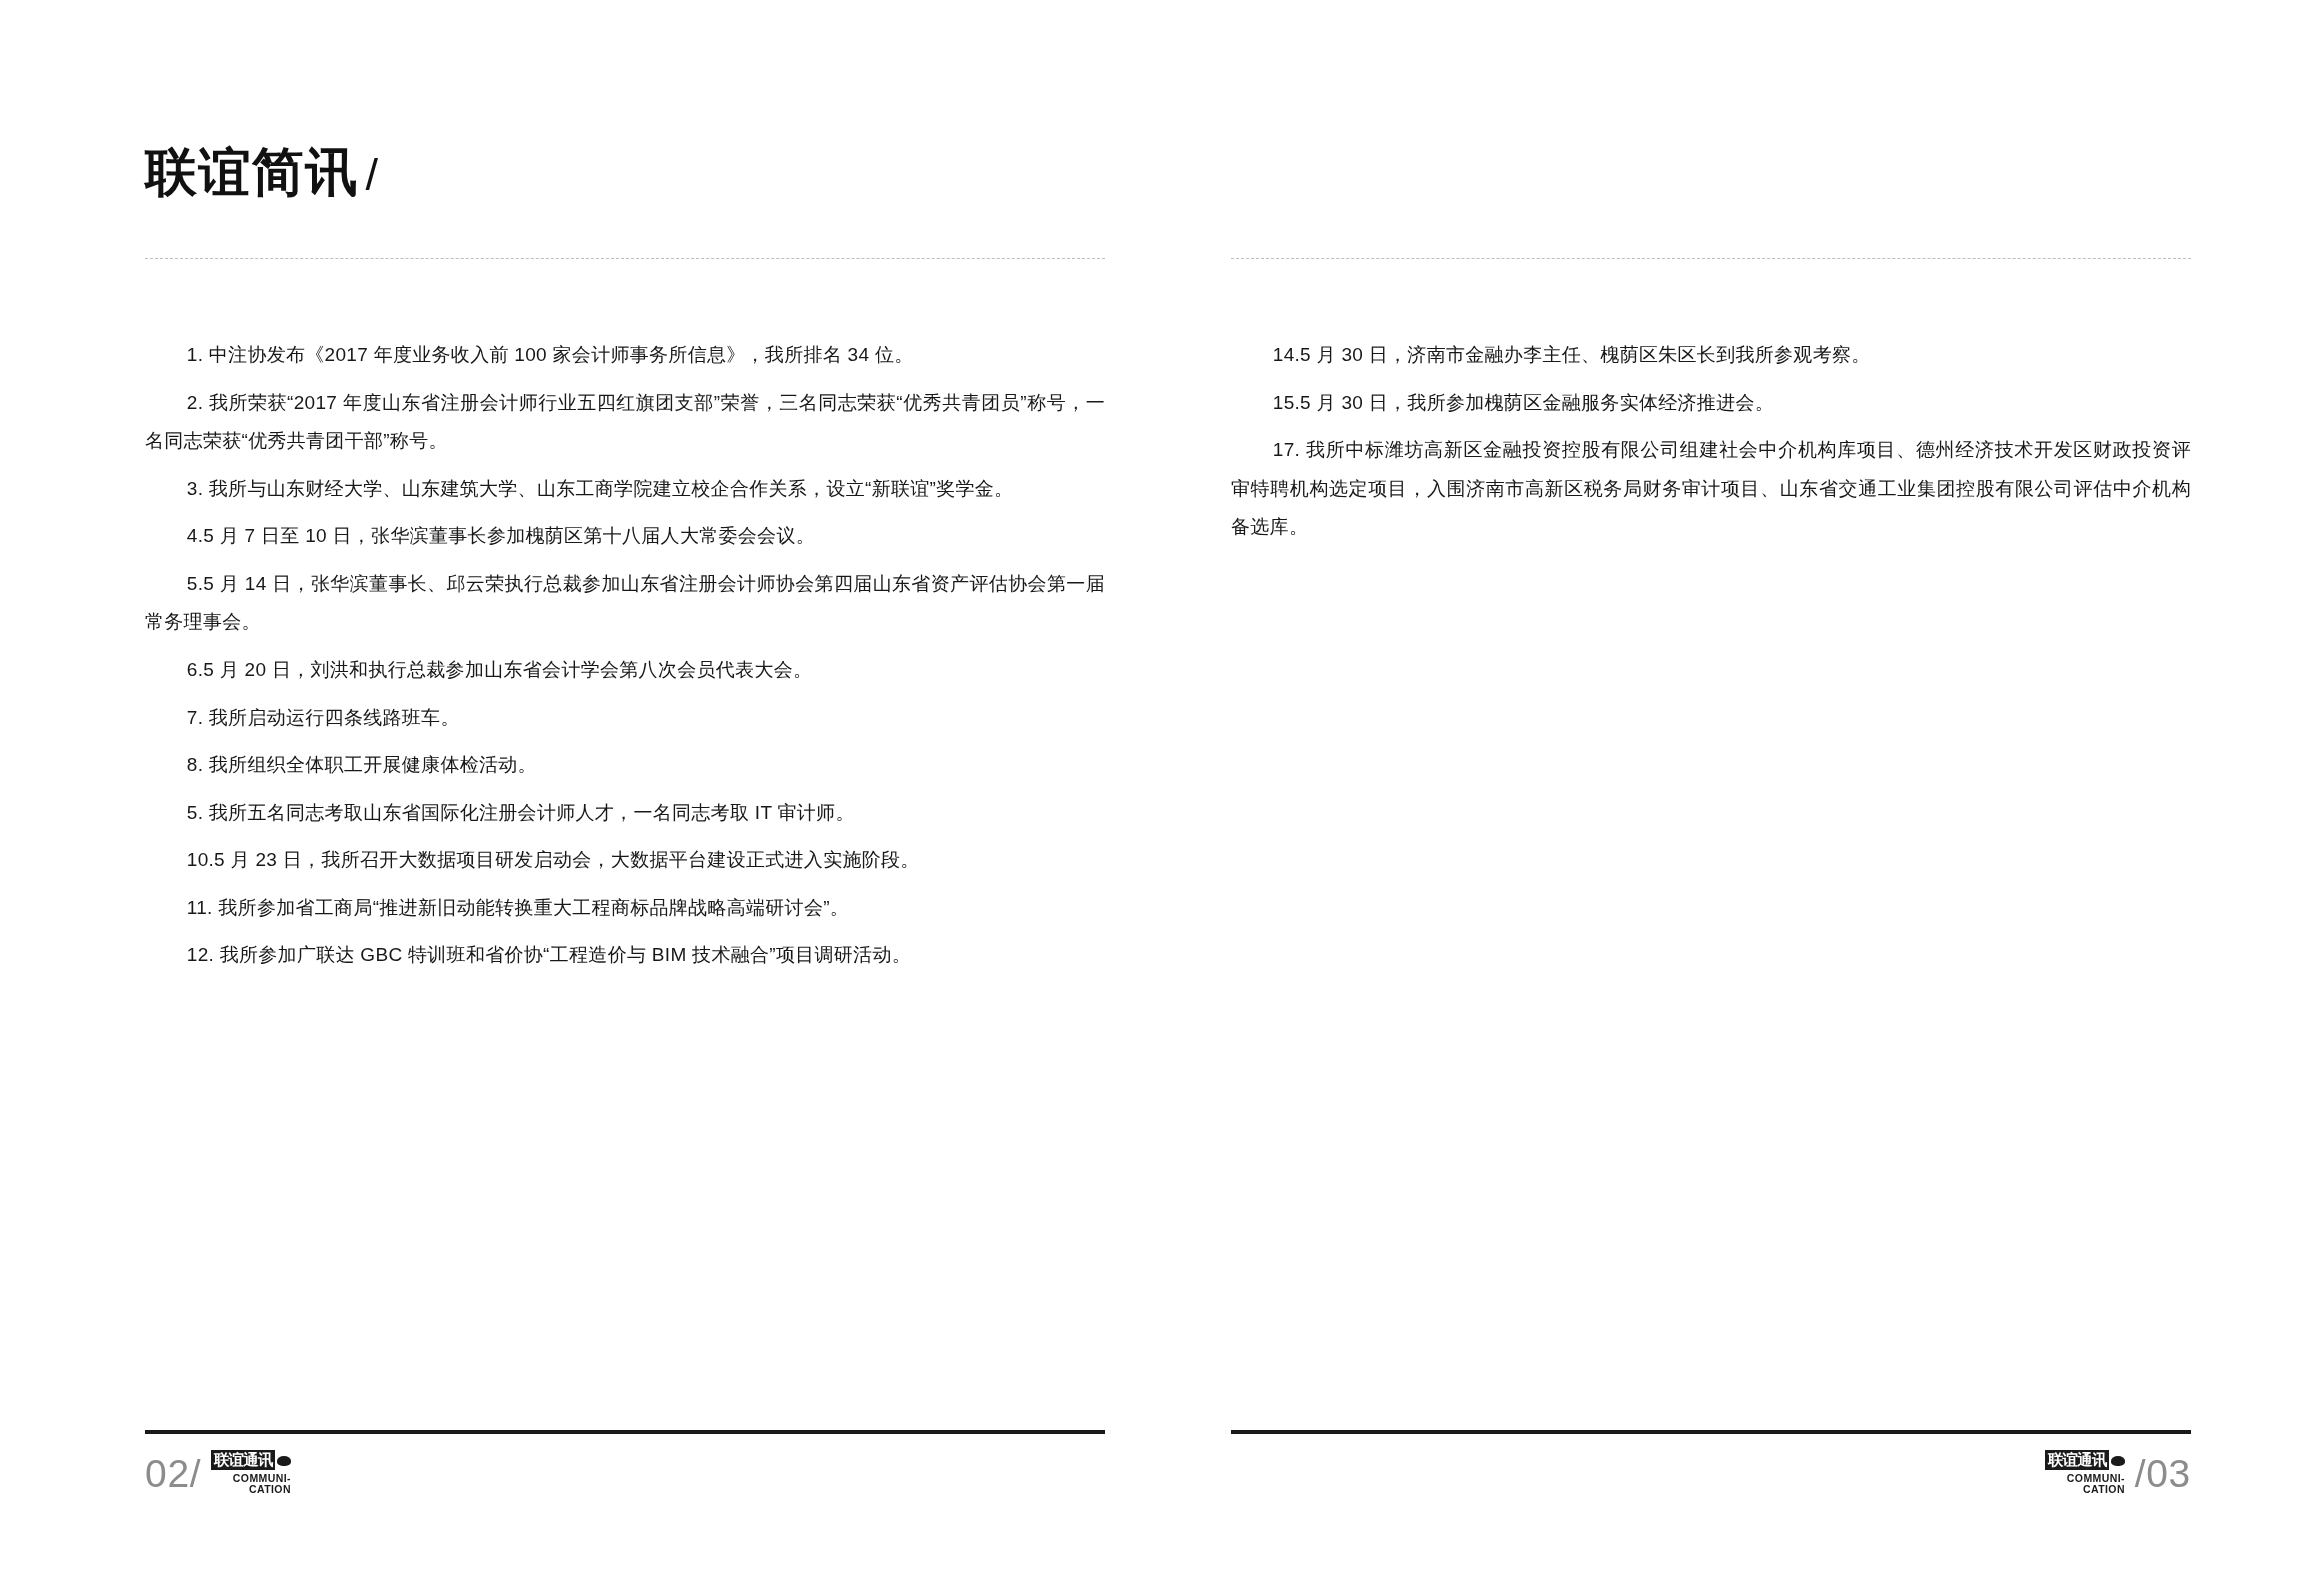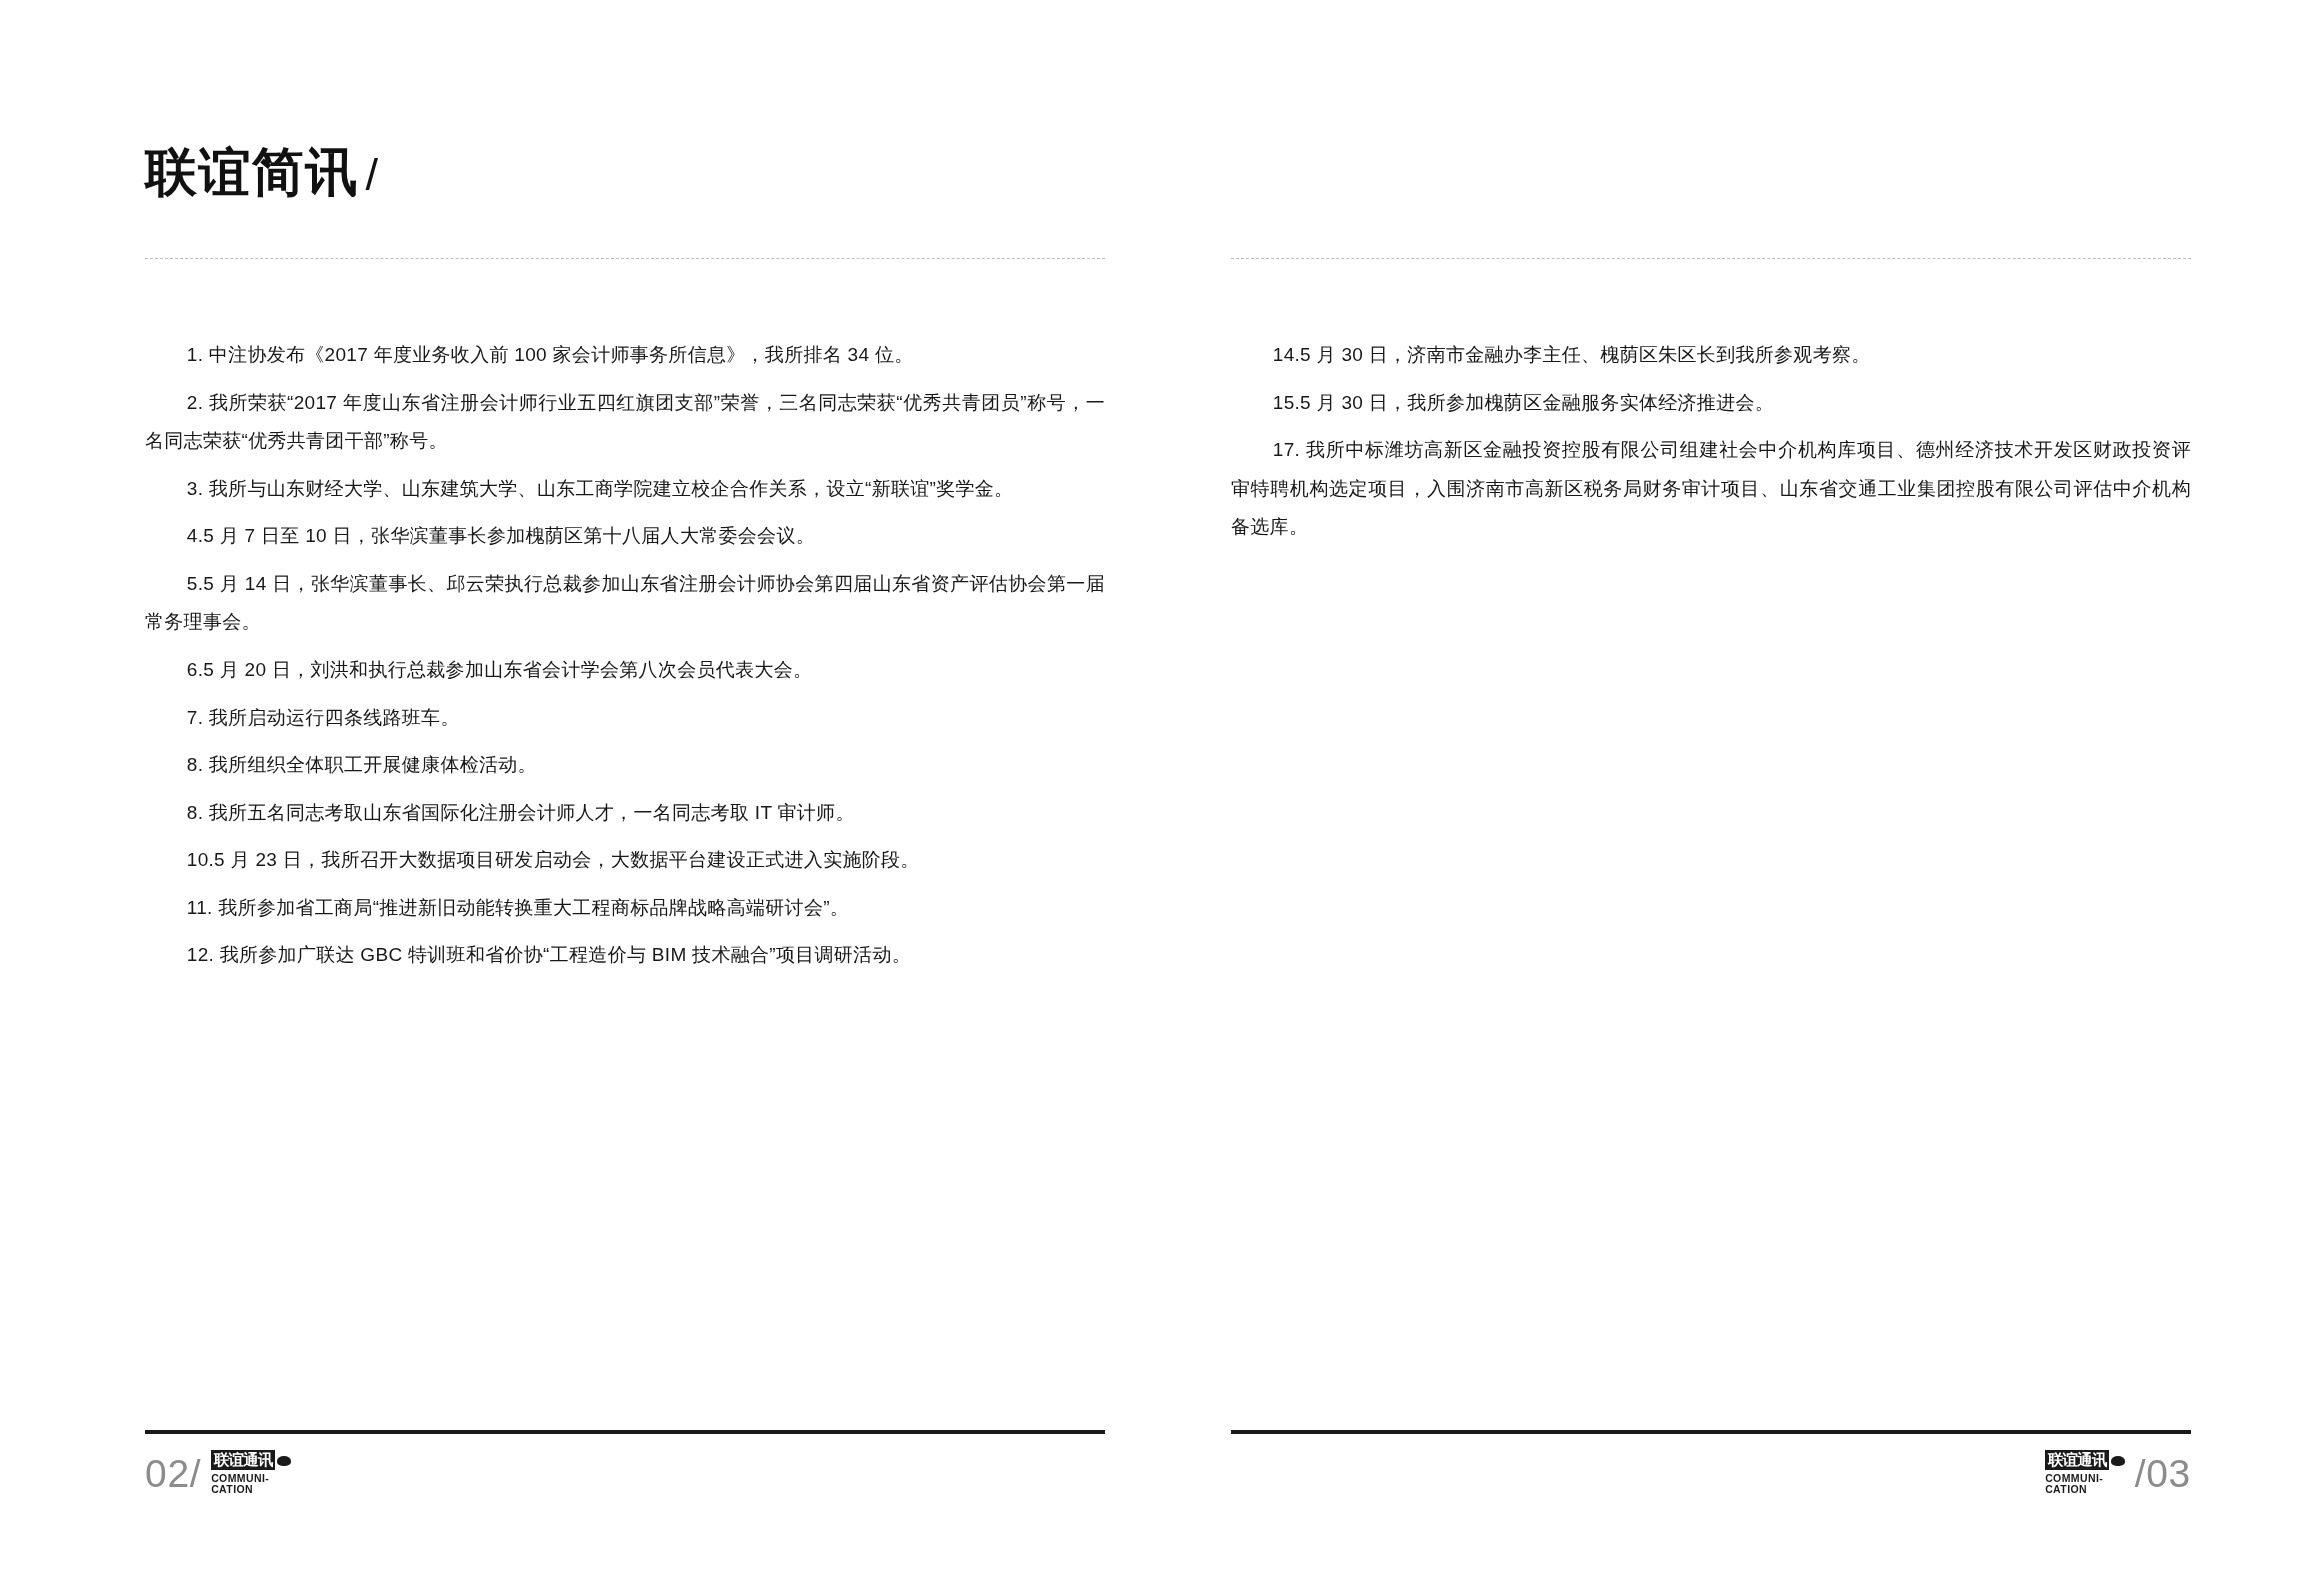--- a/index.html
+++ b/index.html
@@ -144,20 +144,21 @@
     position: relative;
     top: -1.4px;
   }
   .logo-en {
     font-size: 10.5px;
     font-weight: 700;
     letter-spacing: 0.4px;
     color: #1a1a1a;
     line-height: 1.12;
     margin-top: 2.1px;
+    text-align: right;
   }
 </style>
 </head>
 <body>
 
 <div class="spread">
 
   <div class="page">
     <div class="page-inner-left">
 
@@ -169,21 +170,21 @@
 
       <div class="body-block">
         <p class="para">1. 中注协发布《2017 年度业务收入前 100 家会计师事务所信息》，我所排名 34 位。</p>
         <p class="para">2. 我所荣获“2017 年度山东省注册会计师行业五四红旗团支部”荣誉，三名同志荣获“优秀共青团员”称号，一名同志荣获“优秀共青团干部”称号。</p>
         <p class="para">3. 我所与山东财经大学、山东建筑大学、山东工商学院建立校企合作关系，设立“新联谊”奖学金。</p>
         <p class="para">4.5 月 7 日至 10 日，张华滨董事长参加槐荫区第十八届人大常委会会议。</p>
         <p class="para">5.5 月 14 日，张华滨董事长、邱云荣执行总裁参加山东省注册会计师协会第四届山东省资产评估协会第一届常务理事会。</p>
         <p class="para">6.5 月 20 日，刘洪和执行总裁参加山东省会计学会第八次会员代表大会。</p>
         <p class="para">7. 我所启动运行四条线路班车。</p>
         <p class="para">8. 我所组织全体职工开展健康体检活动。</p>
-        <p class="para">8. 我所五名同志考取山东省国际化注册会计师人才，一名同志考取 IT 审计师。</p>
+        <p class="para">5. 我所五名同志考取山东省国际化注册会计师人才，一名同志考取 IT 审计师。</p>
         <p class="para">10.5 月 23 日，我所召开大数据项目研发启动会，大数据平台建设正式进入实施阶段。</p>
         <p class="para">11. 我所参加省工商局“推进新旧动能转换重大工程商标品牌战略高端研讨会”。</p>
         <p class="para">12. 我所参加广联达 GBC 特训班和省价协“工程造价与 BIM 技术融合”项目调研活动。</p>
       </div>
 
       <div class="footer-rule"></div>
 
       <div class="footer">
         <span class="folio">02/</span>
         <span class="logo">

